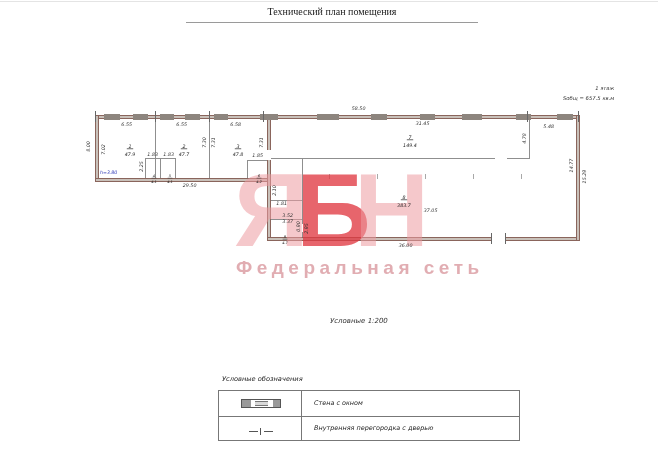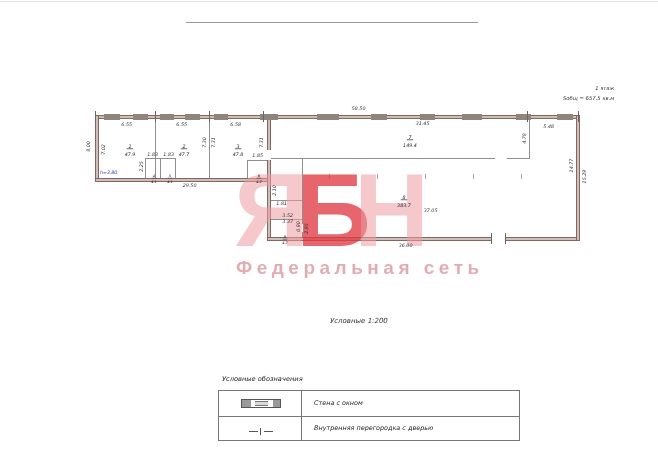--- a/index.html
+++ b/index.html
@@ -57,20 +57,21 @@
   .sym-part .l{position:absolute;left:0;top:4px;width:9px;height:1px;background:#555;}
   .sym-part .r{position:absolute;right:0;top:4px;width:9px;height:1px;background:#555;}
   .sym-part .t{position:absolute;left:11px;top:1px;width:1px;height:7px;background:#555;}
 </style>
 </head>
 <body>
 
 <div id="page">
   <div class="pageline"></div>
 
+  <div class="title">Технический план помещения</div>
   <div class="title-rule"></div>
 
   <div class="info">
     <div>1 этаж</div>
     <div>Sобщ = 657.5 кв.м</div>
   </div>
 
   <div class="wall" style="left:95px;top:115px;width:485px;height:4px;"></div>
   <div class="wall" style="left:95px;top:115px;width:4px;height:67px;"></div>
   <div class="wall" style="left:95px;top:178px;width:176px;height:4px;"></div>

